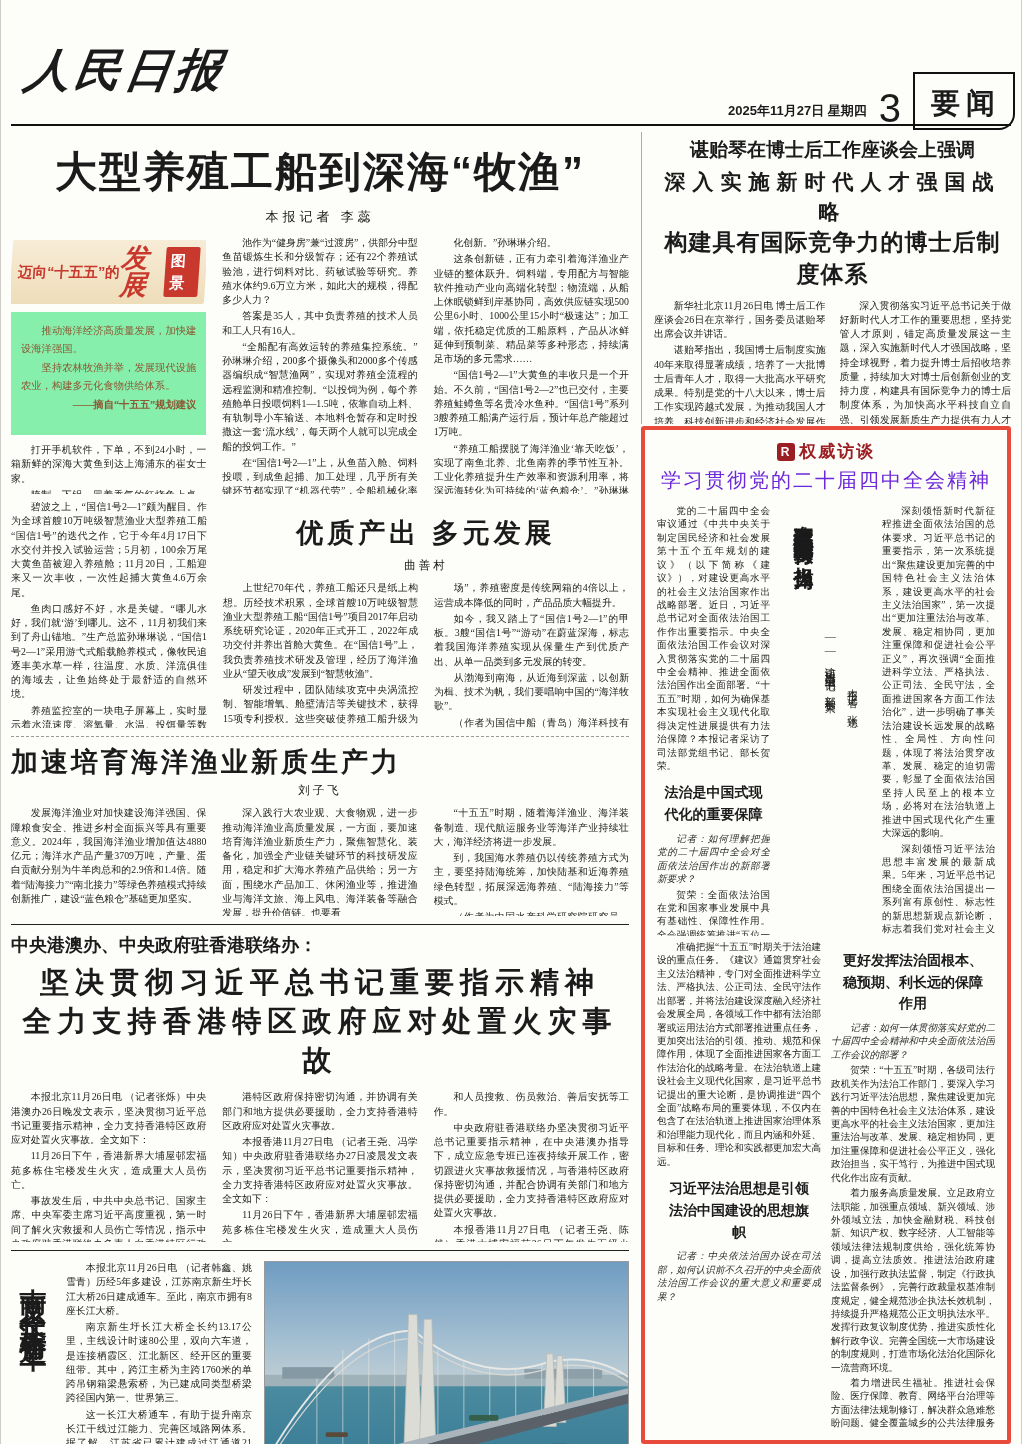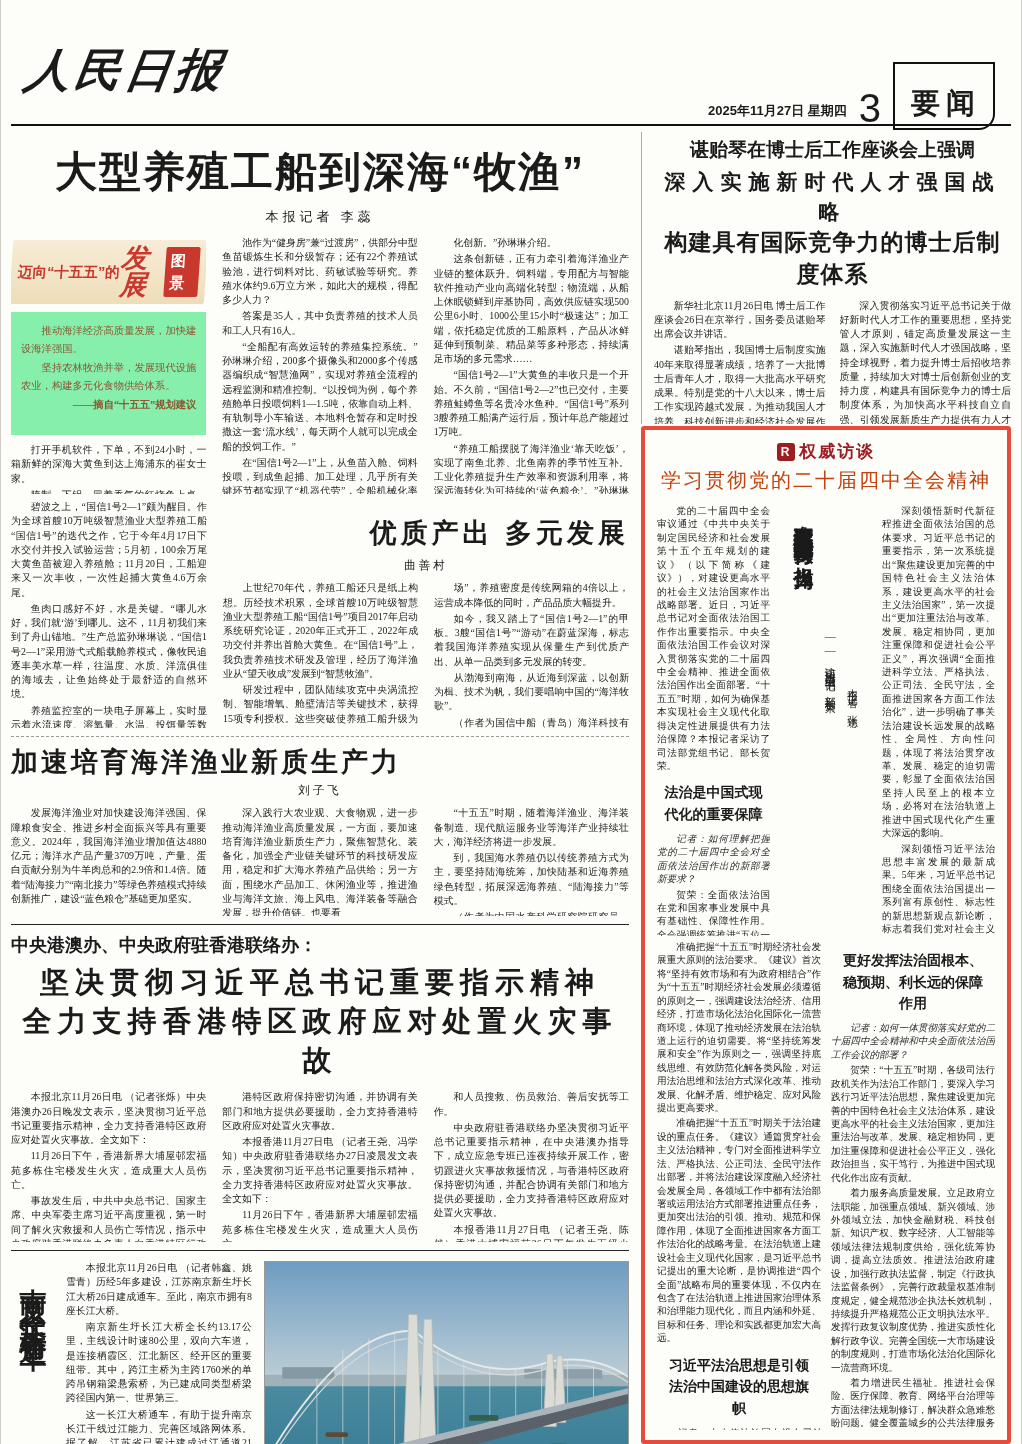--- a/index.html
+++ b/index.html
@@ -5,45 +5,45 @@
   * { margin:0; padding:0; box-sizing:border-box; }
   body { background:#e9e7e2; font-family:"Liberation Serif","DejaVu Serif",serif; }
   .page { width:1022px; height:1444px; margin:0 auto; background:#fdfdfa; position:relative;
           overflow:hidden; border-left:1px solid #cfcdc6; border-right:1px solid #cfcdc6; color:#1b1b1b; }
 
   
   .head { height:132px; padding:26px 18px 0 18px; position:relative; }
   .head::after { content:""; position:absolute; left:10px; right:10px; bottom:6px; border-bottom:2px solid #111; }
   .masthead { position:absolute; left:24px; top:40px; font-size:46px; font-weight:900; font-style:italic;
               transform:skewX(-8deg); letter-spacing:4px; font-family:"Liberation Serif",serif; }
-  .head-right { position:absolute; right:26px; bottom:2px; display:flex; align-items:flex-end; gap:12px; }
+  .head-right { position:absolute; right:6px; bottom:2px; display:flex; align-items:flex-end; gap:12px; }
   .date { font-family:"Liberation Sans",sans-serif; font-weight:700; font-size:13px; padding-bottom:10px; }
   .pageno { font-family:"Liberation Sans",sans-serif; font-size:40px; font-weight:500; line-height:1; padding-bottom:2px; }
   .section-box { font-family:"Liberation Sans",sans-serif; font-size:29px; font-weight:900; letter-spacing:6px;
-                 border:2.5px solid #111; border-radius:0 0 16px 0; padding:20px 12px 4px 16px; background:#fdfdfa; }
+                 border:2.5px solid #111; border-radius:0 0 16px 0; padding:10px 12px 4px 16px; background:#fdfdfa; }
 
   
   .main { position:absolute; top:132px; bottom:0; left:10px; right:10px; display:flex; gap:12px; }
   .left-region { width:618px; flex:none; }
   .right-region { flex:1; min-width:0; display:flex; flex-direction:column; }
 
   p { text-indent:2em; text-align:justify; margin-bottom:2px; }
   .body { font-size:9.9px; line-height:1.44; }
 
   
   .lead-h1 { text-align:center; font-family:"Liberation Sans","DejaVu Sans",sans-serif; font-weight:900;
              font-size:42px; letter-spacing:2px; margin-top:12px; }
   .byline { text-align:center; font-size:13px; letter-spacing:4px; margin:8px 0 10px; }
   .cols { display:flex; gap:16px; }
   .col { flex:1; min-width:0; overflow:hidden; }
   .rowA { height:258px; }
   .rowB { display:flex; gap:16px; height:228px; margin-top:6px; }
   .rowB .colnarrow { width:196px; flex:none; overflow:hidden; }
   .subart { flex:1; min-width:0; overflow:hidden; }
-  .subart h2 { text-align:right; font-family:"Liberation Sans",sans-serif; font-weight:900; font-size:27px;
+  .subart h2 { text-align:center; font-family:"Liberation Sans",sans-serif; font-weight:900; font-size:27px;
                letter-spacing:4px; margin:14px 0 4px; }
   .author { text-align:center; font-size:11.5px; letter-spacing:3px; margin-bottom:8px; }
   .cols2 { display:flex; gap:16px; }
 
   .banner { display:flex; align-items:center; background:linear-gradient(180deg,#f7ecd7,#eeddb9);
             padding:5px 7px; margin:4px 0 8px; transform:skewX(-4deg); border-radius:2px; }
   .banner-pre { color:#c9382d; font-weight:800; font-size:14.5px; white-space:nowrap; font-family:"Liberation Sans",sans-serif; }
   .banner-big { color:#c9382d; font-weight:900; font-style:italic; font-size:27px; line-height:1; margin:0 1px; font-family:"Liberation Serif",serif; }
   .banner-tag { background:#c9382d; color:#fff; font-weight:800; font-size:15px; padding:3px 5px; border-radius:2px; font-family:"Liberation Sans",sans-serif; }
   .quote-box { background:#86efac; padding:10px 10px 20px; margin-bottom:8px; color:#8c5733; font-size:10.3px; line-height:1.75; }
@@ -75,21 +75,21 @@
   .pd-h1 { text-align:center; font-family:"Liberation Sans",sans-serif; font-weight:900; font-size:21px; letter-spacing:7px; line-height:1.4; }
   .pd-h2 { text-align:center; font-family:"Liberation Sans",sans-serif; font-weight:900; font-size:23px; letter-spacing:1px; line-height:1.4; }
   .postdoc .cols2 { margin-top:8px; gap:14px; }
 
   
   .interview { flex:1; min-height:0; border:4px solid #e84a3c; border-radius:3px; margin-top:2px;
                padding:10px 12px; display:flex; flex-direction:column; overflow:hidden; background:#fdfdfa; }
   .iv-head { text-align:center; }
   .iv-label { font-family:"Liberation Sans",sans-serif; font-weight:900; font-size:17px; color:#9b1e23; letter-spacing:2px; }
   .rlogo2 { display:inline-block; background:#9b1e23; color:#fff; font-size:12px; line-height:1; padding:3px 4px; border-radius:3px; margin-right:4px; vertical-align:1px; }
-  .iv-theme { font-family:"Liberation Sans",sans-serif; color:#c2410c; font-size:20px; letter-spacing:2px; margin:4px 0 10px; }
+  .iv-theme { font-family:"Liberation Sans",sans-serif; color:#6d28d9; font-size:20px; letter-spacing:2px; margin:4px 0 10px; }
   .iv-body { font-size:9.6px; line-height:1.4; }
   .secA { display:flex; gap:10px; height:432px; overflow:hidden; }
   .secB { display:flex; gap:10px; flex:1; min-height:0; overflow:hidden; margin-top:4px; }
   .ivcol { flex:1; min-width:0; overflow:hidden; }
   .vblock { width:92px; flex:none; display:flex; justify-content:center; gap:7px; padding-top:6px; }
   .vtitle { writing-mode:vertical-rl; text-orientation:upright; font-family:"Liberation Sans",sans-serif;
             font-weight:900; font-size:20px; letter-spacing:1px; line-height:1.1; }
   .vsub { writing-mode:vertical-rl; text-orientation:upright; font-size:11px; padding-top:120px; letter-spacing:2px; }
   .vbyline { writing-mode:vertical-rl; text-orientation:upright; font-size:10.5px; padding-top:170px; letter-spacing:3px; }
   .iv-body h3 { text-align:center; font-family:"Liberation Sans",sans-serif; font-weight:900; font-size:14px;
@@ -326,21 +326,20 @@
           </div>
           <div class="ivcol">
               <p>深刻领悟新时代新征程推进全面依法治国的总体要求。习近平总书记的重要指示，第一次系统提出“聚焦建设更加完善的中国特色社会主义法治体系，建设更高水平的社会主义法治国家”，第一次提出“更加注重法治与改革、发展、稳定相协同，更加注重保障和促进社会公平正义”，再次强调“全面推进科学立法、严格执法、公正司法、全民守法，全面推进国家各方面工作法治化”，进一步明确了事关法治建设长远发展的战略性、全局性、方向性问题，体现了将法治贯穿改革、发展、稳定的迫切需要，彰显了全面依法治国坚持人民至上的根本立场，必将对在法治轨道上推进中国式现代化产生重大深远的影响。</p>
               <p>深刻领悟习近平法治思想丰富发展的最新成果。5年来，习近平总书记围绕全面依法治国提出一系列富有原创性、标志性的新思想新观点新论断，标志着我们党对社会主义法治建设的规律性认识达到新的高度。《习近平法治思想学习纲要（2025年版）》将“坚持依法治国和依规治党有机统一”作为习近平法治思想核心要义的“第十二个坚持”，同时丰富发展了一系列具有重大突破、重大创新的重要论述。这些最新成果充分体现了习近平法治思想与时俱进、守正创新的理论品格，必须全面学习、把握和落实，切实做到学思用贯通、知信行统一。</p>
             </div>
         </div>
 
         <div class="secB iv-body">
           <div class="ivcol">
             <div>
-                <p>准确把握“十五五”时期经济社会发展重大原则的法治要求。《建议》首次将“坚持有效市场和有为政府相结合”作为“十五五”时期经济社会发展必须遵循的原则之一，强调建设法治经济、信用经济，打造市场化法治化国际化一流营商环境，体现了推动经济发展在法治轨道上运行的迫切需要。将“坚持统筹发展和安全”作为原则之一，强调坚持底线思维、有效防范化解各类风险，对运用法治思维和法治方式深化改革、推动发展、化解矛盾、维护稳定、应对风险提出更高要求。</p>
                 <p>准确把握“十五五”时期关于法治建设的重点任务。《建议》通篇贯穿社会主义法治精神，专门对全面推进科学立法、严格执法、公正司法、全民守法作出部署，并将法治建设深度融入经济社会发展全局，各领域工作中都有法治部署或运用法治方式部署推进重点任务，更加突出法治的引领、推动、规范和保障作用，体现了全面推进国家各方面工作法治化的战略考量。在法治轨道上建设社会主义现代化国家，是习近平总书记提出的重大论断，是协调推进“四个全面”战略布局的重要体现，不仅内在包含了在法治轨道上推进国家治理体系和治理能力现代化，而且内涵和外延、目标和任务、理论和实践都更加宏大高远。</p>
               </div>
             <h3>习近平法治思想是引领法治中国建设的思想旗帜</h3>
             <p class="q">记者：中央依法治国办设在司法部，如何认识前不久召开的中央全面依法治国工作会议的重大意义和重要成果？</p>
 
           </div>
           <div class="ivcol">
             <h3>更好发挥法治固根本、稳预期、利长远的保障作用</h3>
             <p class="q">记者：如何一体贯彻落实好党的二十届四中全会精神和中央全面依法治国工作会议的部署？</p>
             <div>

